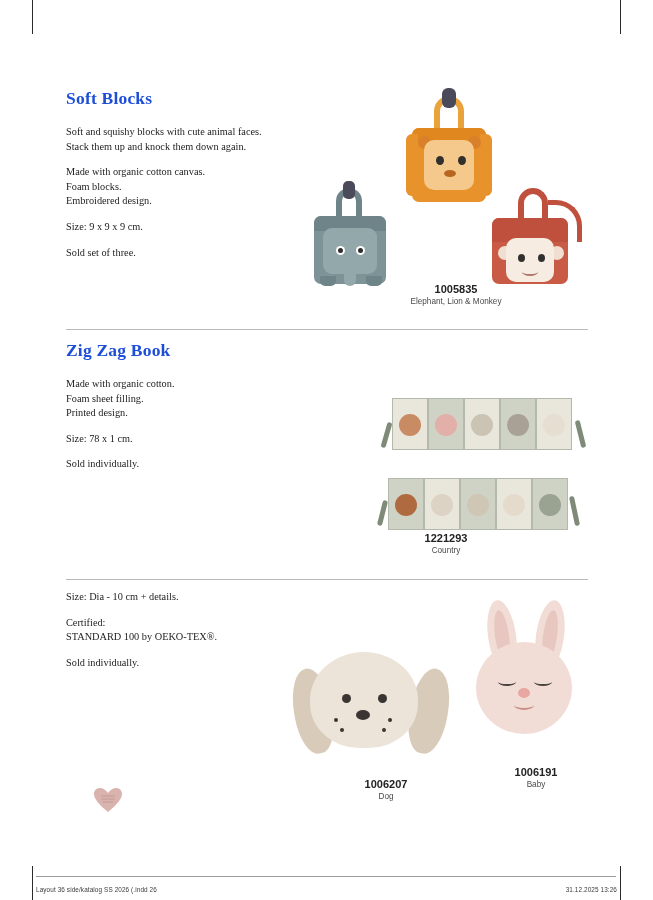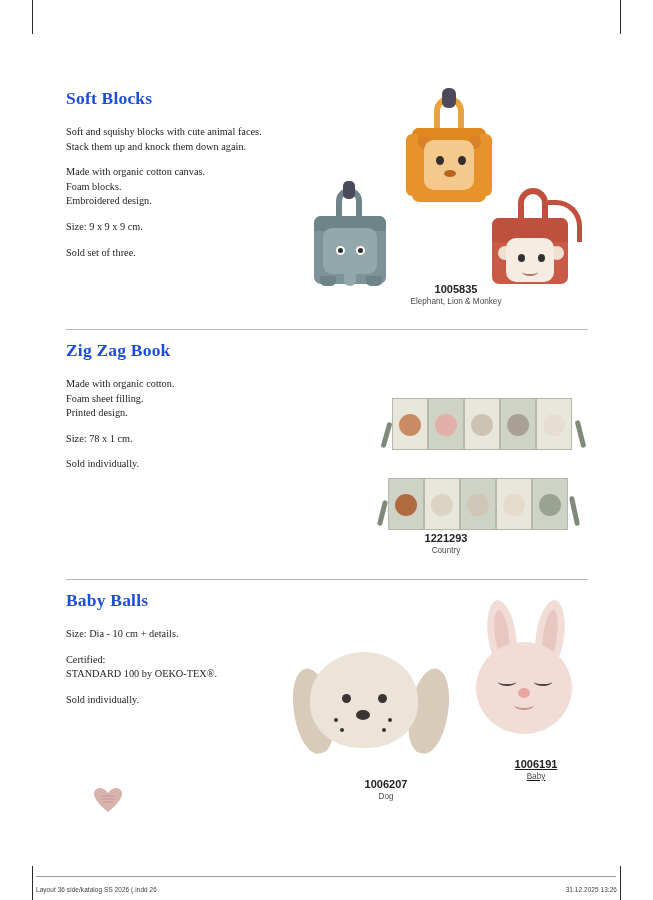--- a/index.html
+++ b/index.html
@@ -298,21 +298,20 @@
 
     <div class="caption" style="left:320px; top:192px; width:120px;">
       <span class="sku">1221293</span>
       <span class="name">Country</span>
     </div>
   </div>
 
   <div class="divider div-2"></div>
 
   <div class="section sec-balls">
-    <h2 class="title">Baby Balls</h2>
     <div class="copy">
       <p>Size: Dia - 10 cm + details.</p>
       <p>Certified:<br>STANDARD 100 by OEKO-TEX®.</p>
       <p>Sold individually.</p>
     </div>
 
     <div class="art" id="balls-art">
 
       <div class="dog-ear" style="left:58px; top:50px; transform:rotate(-10deg);"></div>
       <div class="dog-ear" style="left:174px; top:50px; transform:rotate(10deg);"></div>
@@ -335,21 +334,21 @@
       <div style="position:absolute;left:262px;top:60px;width:18px;height:8px;border-bottom:2px solid #4a4340;border-radius:0 0 50% 50%;"></div>
       <div style="position:absolute;left:298px;top:60px;width:18px;height:8px;border-bottom:2px solid #4a4340;border-radius:0 0 50% 50%;"></div>
       <div style="position:absolute;left:282px;top:70px;width:12px;height:10px;background:#e8a7a0;border-radius:50% 50% 50% 50%;"></div>
       <div style="position:absolute;left:278px;top:82px;width:20px;height:10px;border-bottom:2px solid #c98f88;border-radius:0 0 50% 50%;"></div>
     </div>
 
     <div class="caption" style="left:250px; top:188px; width:140px;">
       <span class="sku">1006207</span>
       <span class="name">Dog</span>
     </div>
-    <div class="caption" style="left:400px; top:168px; width:140px;text-decoration:underline;">
+    <div class="caption" style="left:400px; top:176px; width:140px;">
       <span class="sku">1006191</span>
       <span class="name">Baby</span>
     </div>
   </div>
 
   <div class="heart-logo">
     <svg viewBox="0 0 32 28" width="32" height="28">
       <path d="M16 26 C6 18 2 12 2 8 C2 4 5 2 8 2 C11 2 14 4 16 7 C18 4 21 2 24 2 C27 2 30 4 30 8 C30 12 26 18 16 26 Z" fill="#d9b3ad"></path>
       <path d="M9 10 h14 M9 13 h14 M11 16 h10" stroke="#c49a94" stroke-width="1" fill="none"></path>
     </svg>

